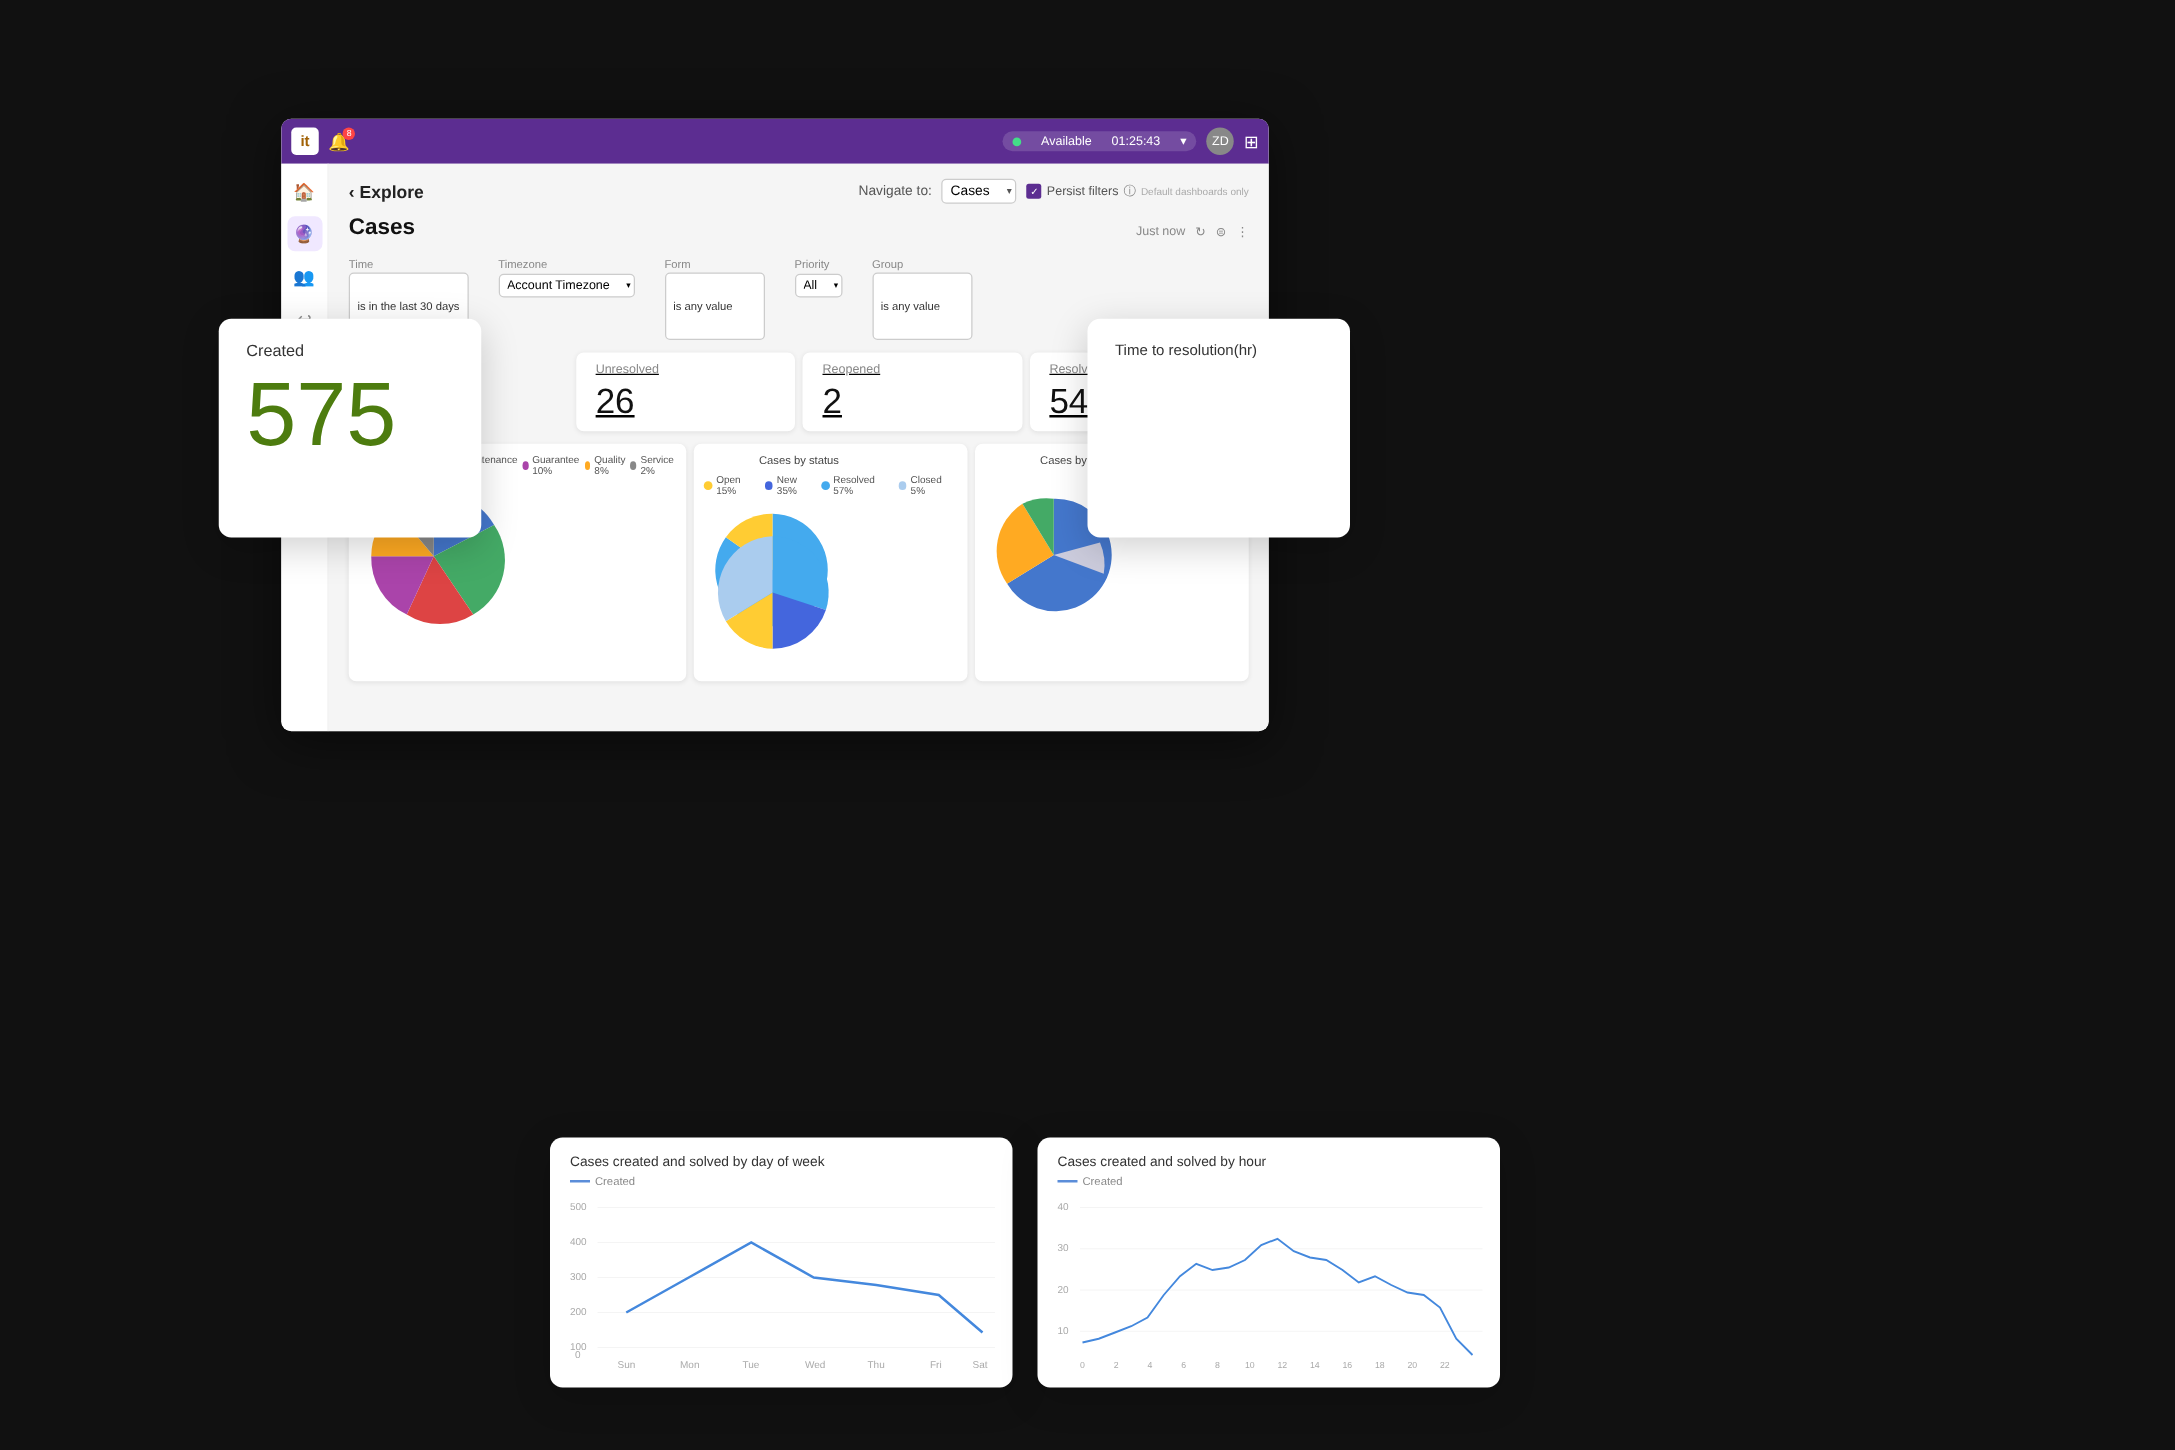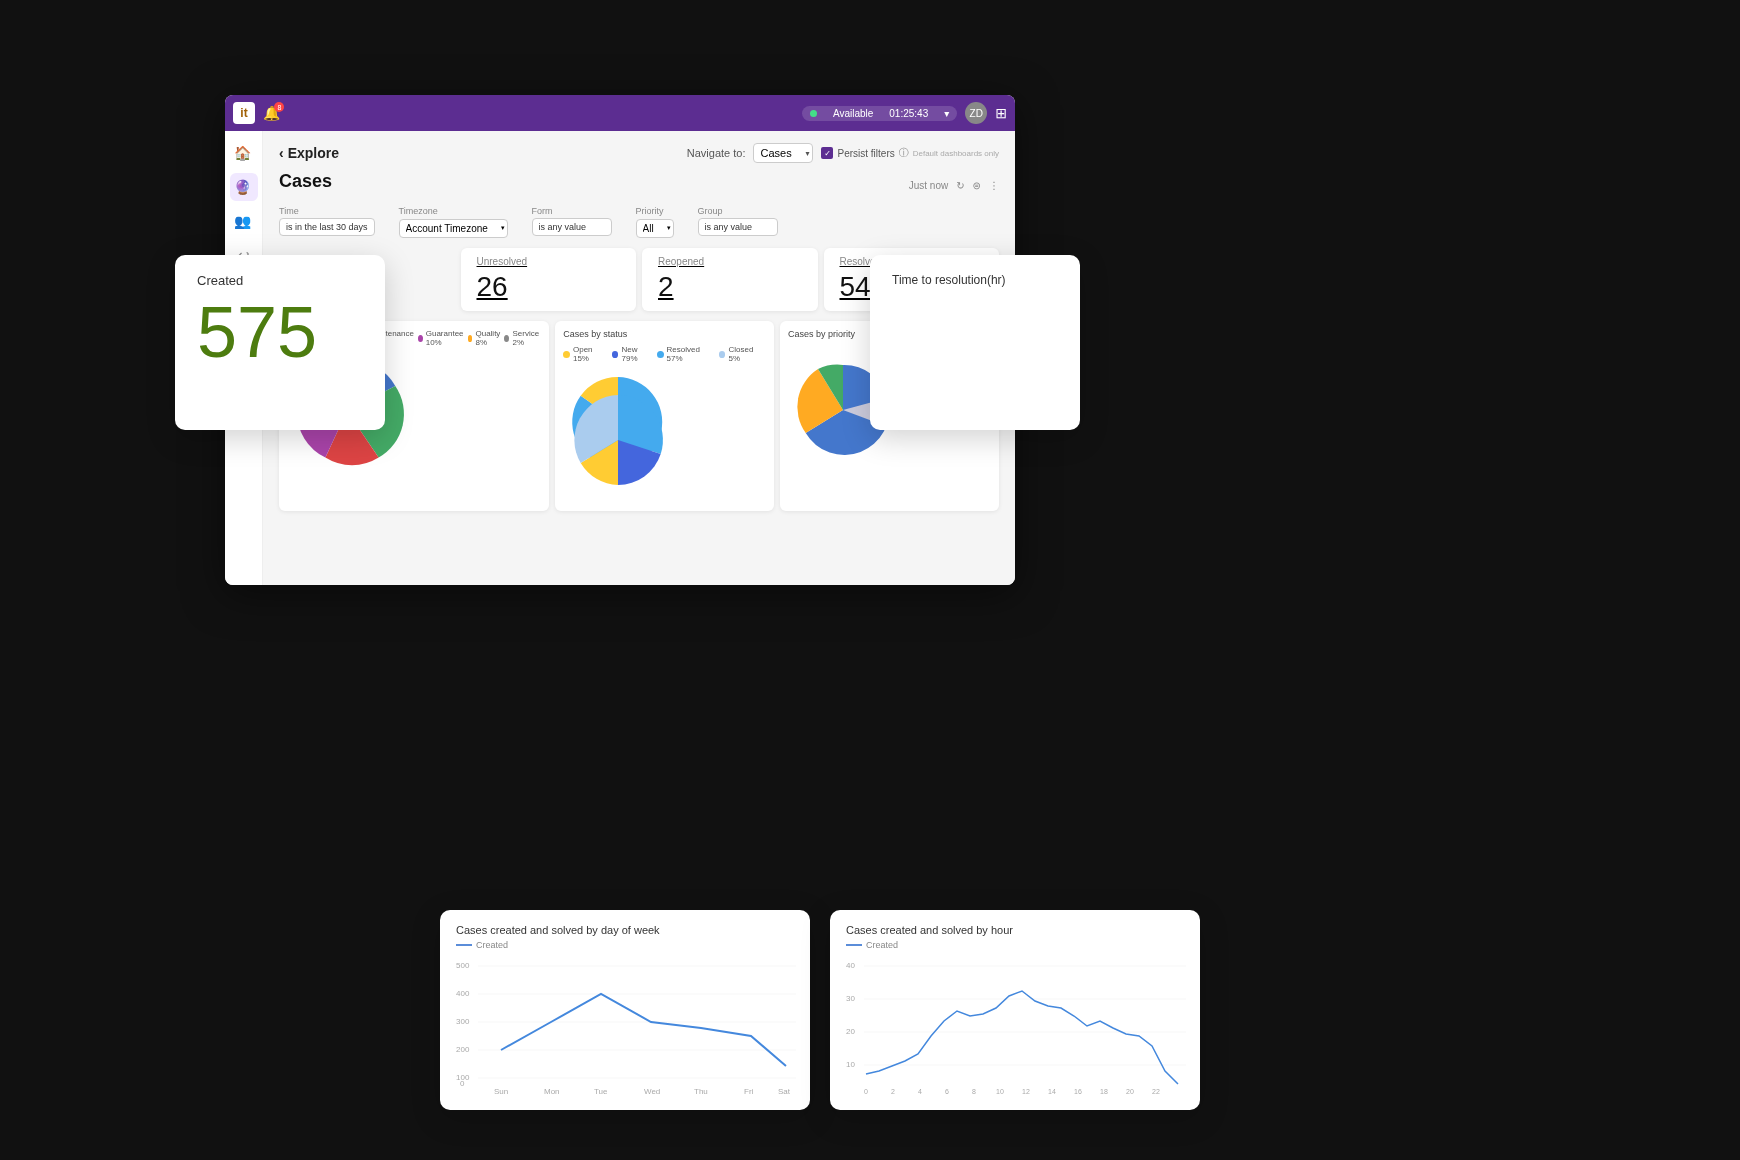--- a/index.html
+++ b/index.html
@@ -215,21 +215,21 @@
       flex-direction: column;
       gap: 2px;
     }
     .filter-label {
       font-size: 9px;
       color: #888;
     }
     .filter-input {
       border: 1px solid #ccc;
       border-radius: 4px;
-      padding: 3px 6px;
+      padding: 21px 6px;
       font-size: 10px;
       background: #fff;
       min-width: 80px;
     }
     .filter-select {
       border: 1px solid #ccc;
       border-radius: 4px;
       padding: 3px 18px 3px 6px;
       font-size: 10px;
       background: #fff;
@@ -273,20 +273,21 @@
       padding: 8px;
       flex: 1;
       box-shadow: 0 1px 4px rgba(0,0,0,0.08);
       min-height: 190px;
     }
     .chart-title {
       font-size: 9px;
       color: #444;
       margin-bottom: 6px;
       font-weight: 500;
+      margin-left: 44px;
     }
     .chart-legend {
       display: flex;
       flex-direction: row;
       gap: 2px;
       font-size: 8px;
       color: #555;
       margin-bottom: 4px;
     }
     .legend-item {
@@ -546,21 +547,21 @@
 
         <div class="chart-card">
           <div class="chart-title">Cases by status</div>
           <div class="chart-legend">
             <div class="legend-item">
                 <div class="legend-dot" style="background:#ffcc33;"></div>
                 <span>Open 15%</span>
               </div>
             <div class="legend-item">
                 <div class="legend-dot" style="background:#4466dd;"></div>
-                <span>New 79%</span>
+                <span>New 35%</span>
               </div>
             <div class="legend-item">
                 <div class="legend-dot" style="background:#44aaee;"></div>
                 <span>Resolved 57%</span>
               </div>
             <div class="legend-item">
                 <div class="legend-dot" style="background:#aaccee;"></div>
                 <span>Closed 5%</span>
               </div>
           </div>

